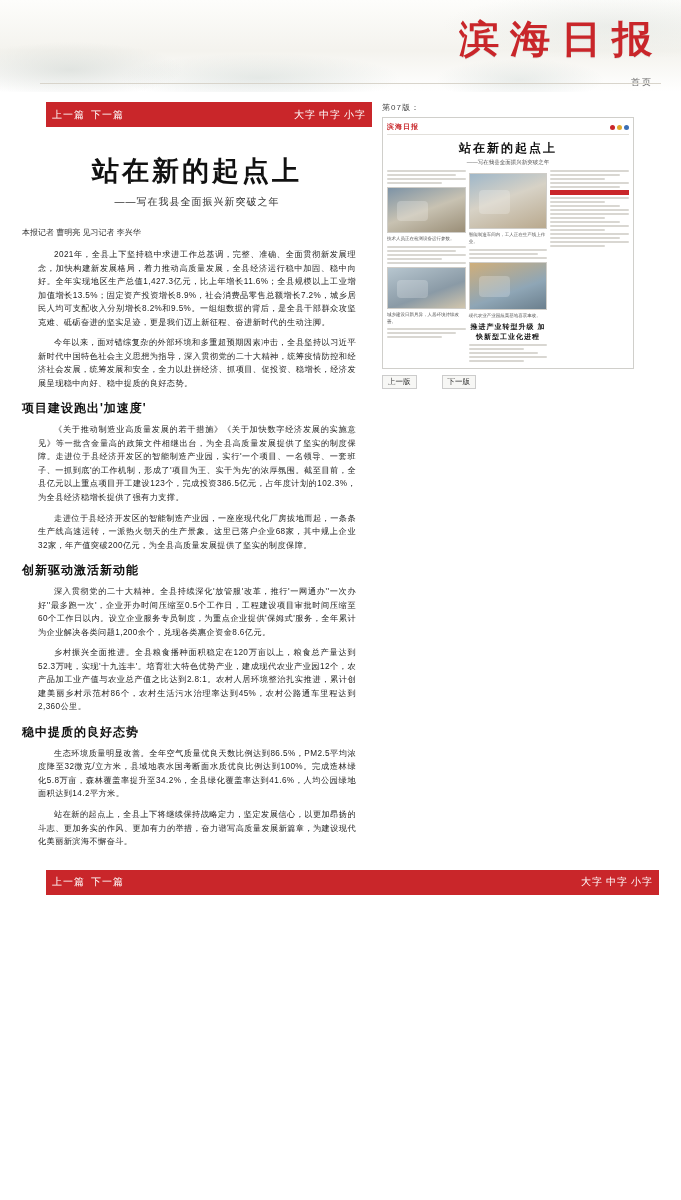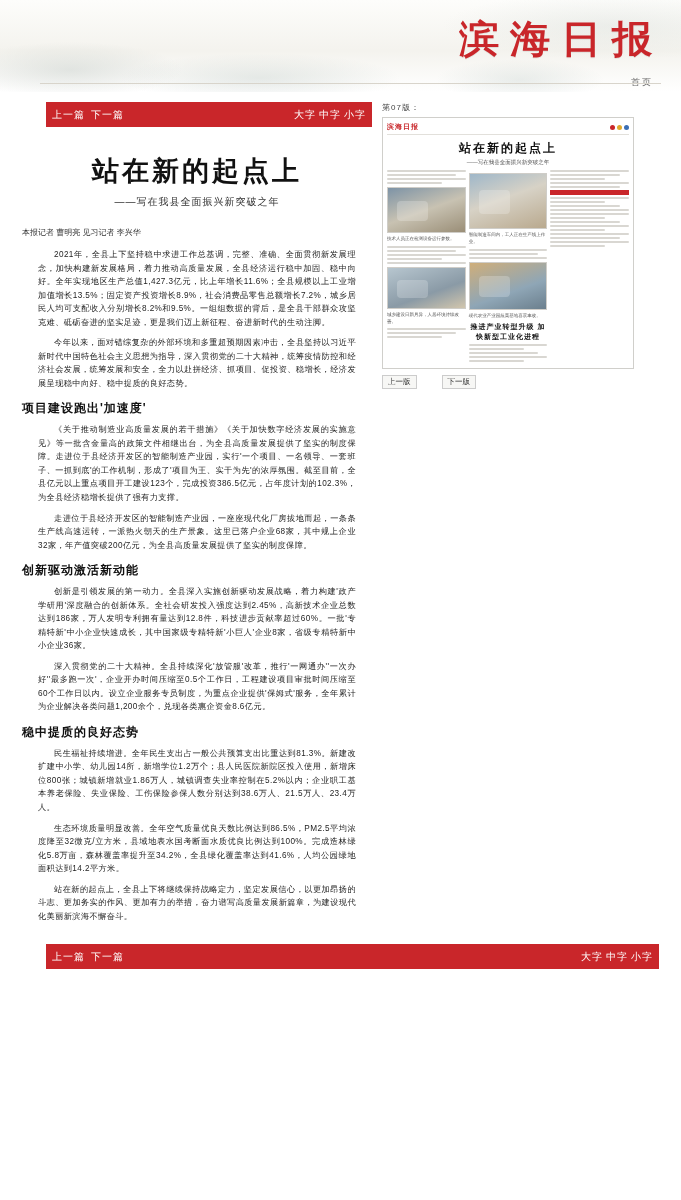--- a/index.html
+++ b/index.html
@@ -207,25 +207,24 @@
 
       <div class="body">
         <p class="indent">2021年，全县上下坚持稳中求进工作总基调，完整、准确、全面贯彻新发展理念，加快构建新发展格局，着力推动高质量发展，全县经济运行稳中加固、稳中向好。全年实现地区生产总值1,427.3亿元，比上年增长11.6%；全县规模以上工业增加值增长13.5%；固定资产投资增长8.9%，社会消费品零售总额增长7.2%，城乡居民人均可支配收入分别增长8.2%和9.5%。一组组数据的背后，是全县干部群众攻坚克难、砥砺奋进的坚实足迹，更是我们迈上新征程、奋进新时代的生动注脚。</p>
         <p class="indent">今年以来，面对错综复杂的外部环境和多重超预期因素冲击，全县坚持以习近平新时代中国特色社会主义思想为指导，深入贯彻党的二十大精神，统筹疫情防控和经济社会发展，统筹发展和安全，全力以赴拼经济、抓项目、促投资、稳增长，经济发展呈现稳中向好、稳中提质的良好态势。</p>
 
         <div class="subtitle">项目建设跑出'加速度'</div>
         <p class="indent">《关于推动制造业高质量发展的若干措施》《关于加快数字经济发展的实施意见》等一批含金量高的政策文件相继出台，为全县高质量发展提供了坚实的制度保障。走进位于县经济开发区的智能制造产业园，实行'一个项目、一名领导、一套班子、一抓到底'的工作机制，形成了'项目为王、实干为先'的浓厚氛围。截至目前，全县亿元以上重点项目开工建设123个，完成投资386.5亿元，占年度计划的102.3%，为全县经济稳增长提供了强有力支撑。</p>
         <p class="indent">走进位于县经济开发区的智能制造产业园，一座座现代化厂房拔地而起，一条条生产线高速运转，一派热火朝天的生产景象。这里已落户企业68家，其中规上企业32家，年产值突破200亿元，为全县高质量发展提供了坚实的制度保障。</p>
 
         <div class="subtitle">创新驱动激活新动能</div>
-        <p class="indent">创新是引领发展的第一动力。全县深入实施创新驱动发展战略，着力构建'政产学研用'深度融合的创新体系。全社会研发投入强度达到2.45%，高新技术企业总数达到186家，万人发明专利拥有量达到12.8件，科技进步贡献率超过60%。一批'专精特新'中小企业快速成长，其中国家级专精特新'小巨人'企业8家，省级专精特新中小企业36家。</p>
         <p class="indent">深入贯彻党的二十大精神。全县持续深化'放管服'改革，推行'一网通办''一次办好''最多跑一次'，企业开办时间压缩至0.5个工作日，工程建设项目审批时间压缩至60个工作日以内。设立企业服务专员制度，为重点企业提供'保姆式'服务，全年累计为企业解决各类问题1,200余个，兑现各类惠企资金8.6亿元。</p>
+        <p class="indent">乡村振兴全面推进。全县粮食播种面积稳定在120万亩以上，粮食总产量达到52.3万吨，实现'十九连丰'。培育壮大特色优势产业，建成现代农业产业园12个，农产品加工业产值与农业总产值之比达到2.8:1。农村人居环境整治扎实推进，累计创建美丽乡村示范村86个，农村生活污水治理率达到45%，农村公路通车里程达到2,360公里。</p>
 
         <div class="subtitle">稳中提质的良好态势</div>
-        <p class="indent">民生福祉持续增进。全年民生支出占一般公共预算支出比重达到81.3%。新建改扩建中小学、幼儿园14所，新增学位1.2万个；县人民医院新院区投入使用，新增床位800张；城镇新增就业1.86万人，城镇调查失业率控制在5.2%以内；企业职工基本养老保险、失业保险、工伤保险参保人数分别达到38.6万人、21.5万人、23.4万人。</p>
         <p class="indent">生态环境质量明显改善。全年空气质量优良天数比例达到86.5%，PM2.5平均浓度降至32微克/立方米，县域地表水国考断面水质优良比例达到100%。完成造林绿化5.8万亩，森林覆盖率提升至34.2%，全县绿化覆盖率达到41.6%，人均公园绿地面积达到14.2平方米。</p>
         <p class="indent">站在新的起点上，全县上下将继续保持战略定力，坚定发展信心，以更加昂扬的斗志、更加务实的作风、更加有力的举措，奋力谱写高质量发展新篇章，为建设现代化美丽新滨海不懈奋斗。</p>
       </div>
 
     </div>
 
     <div class="col-right">
 
       <div class="thumb-label">第07版：</div>
 

